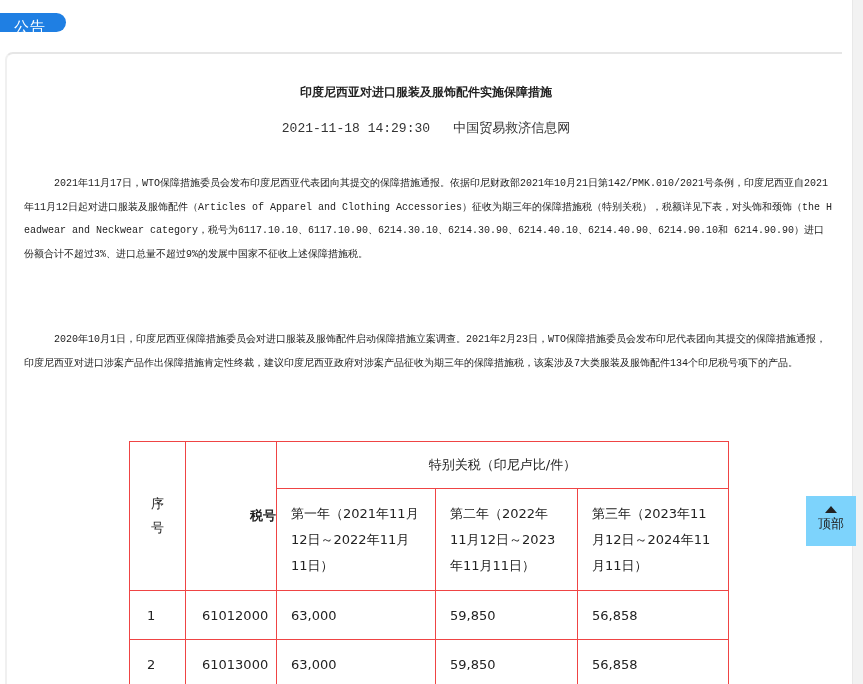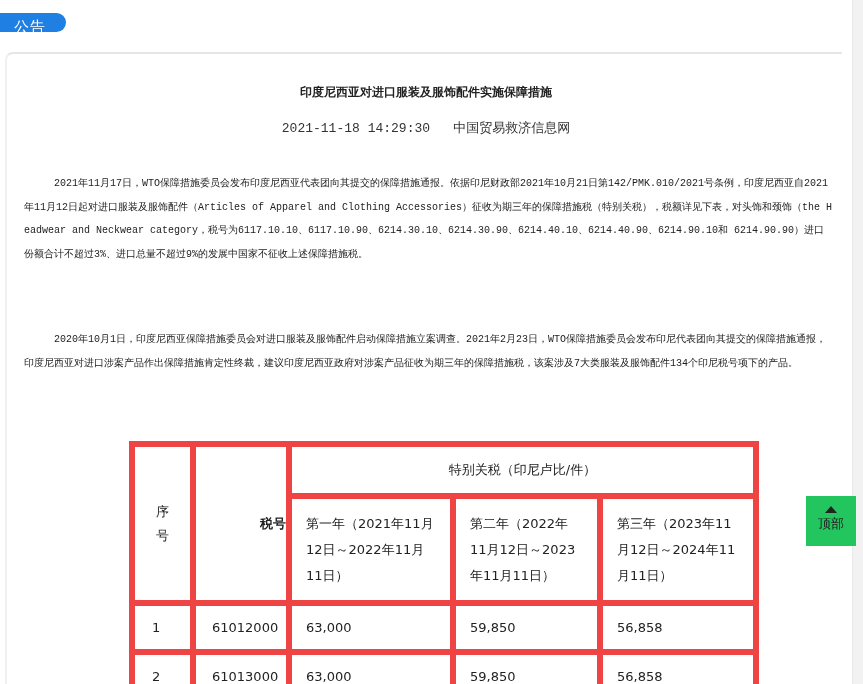--- a/index.html
+++ b/index.html
@@ -34,27 +34,27 @@
     position:absolute; left:24px; width:810px; font-size:10px; line-height:23.6px; color:#222;
     text-indent:30px; word-break:break-all;
     font-family:"Liberation Mono","DejaVu Sans Mono",monospace;
   }
   .p1 { top:172px; }
   .p2 { top:328px; }
   table.tariff {
     position:absolute; left:129px; top:441px; border-collapse:collapse;
     font-size:13px; color:#222;
   }
-  table.tariff td { border:6px solid #ef4444; padding:0; vertical-align:middle; }
+  table.tariff td { border:1px solid #ef4444; padding:0; vertical-align:middle; }
   .cell-pad { padding:0 14px !important; }
   .hdr-top { height:46px; text-align:center; }
   .hdr-yr { height:101px; line-height:26px; }
   .row { height:49px; }
   .totop {
-    position:absolute; left:806px; top:496px; width:50px; height:50px; background:#22c55e;
+    position:absolute; left:806px; top:496px; width:50px; height:50px; background:#7dd3fc;
     text-align:center; font-size:13px; color:#222;
   }
   .totop .arrow { display:block; margin:10px auto 2px; width:0; height:0;
     border-left:6px solid transparent; border-right:6px solid transparent; border-bottom:7px solid #222; }
 </style>
 </head>
 <body>
 
 <div class="badge">公告</div>
 <div class="frame"></div>

